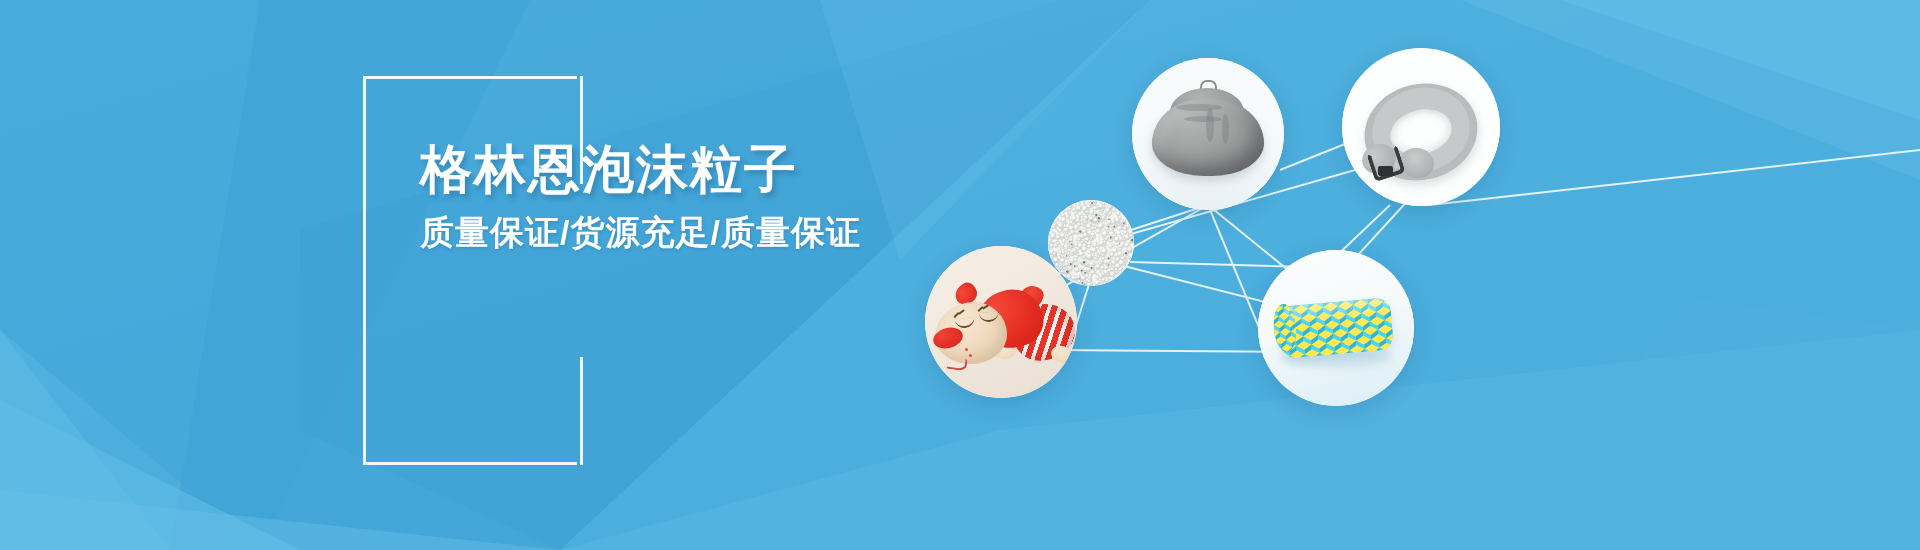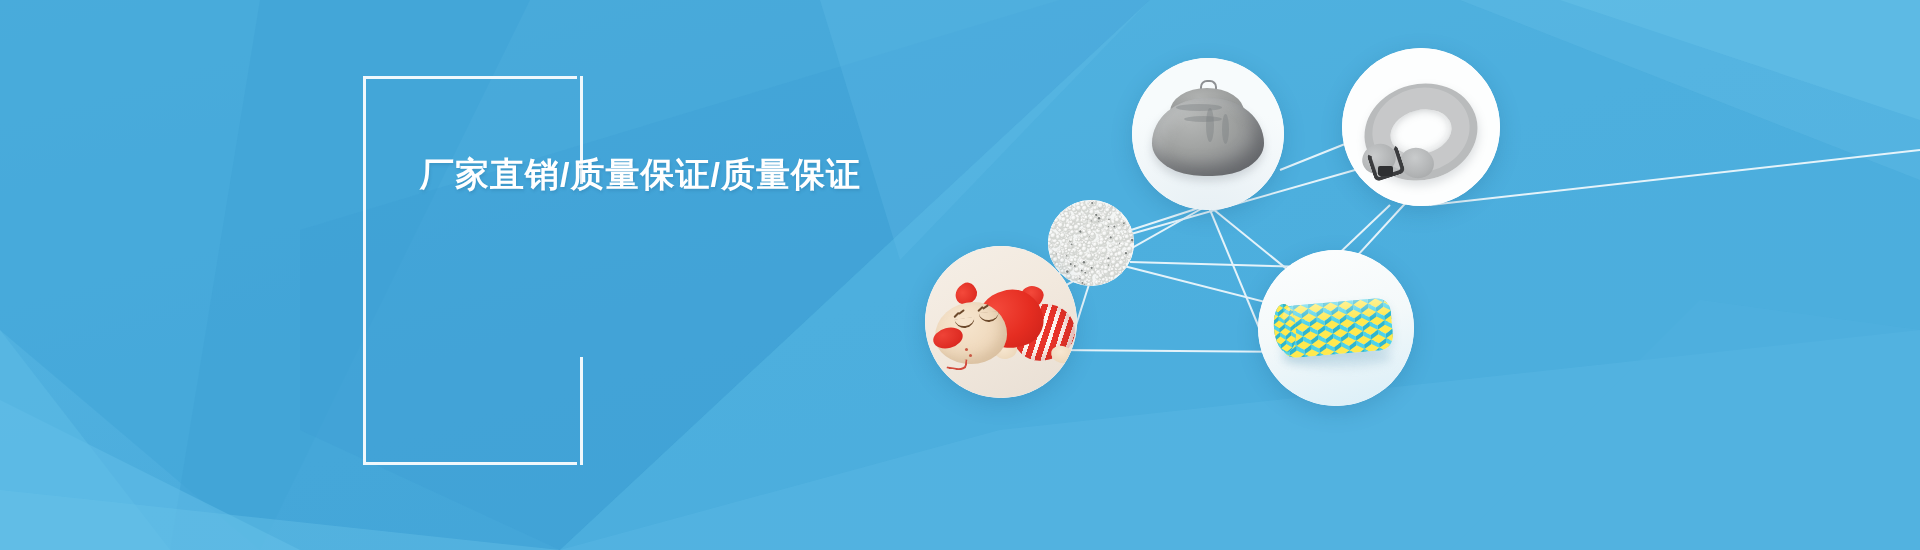--- a/index.html
+++ b/index.html
@@ -245,21 +245,22 @@
     <polygon points="820,0 1150,0 900,260" fill="#62BEE7" opacity=".30"></polygon>
     <polygon points="1700,300 1920,330 1920,550 1450,550" fill="#53B2E0" opacity=".45"></polygon>
   </svg>
 
   <div id="frame">
     <div id="frame-top-stub"></div>
     <div id="frame-bot-stub"></div>
   </div>
 
   <div id="text-block">
-    <div id="tagline">厂家直销/质量保证/质量保证</div>
+    <div id="title">格林恩泡沫粒子</div>
+    <div id="tagline">质量保证/货源充足/质量保证</div>
   </div>
 
   <div id="constellation">
 
     <svg id="link-lines" viewBox="0 0 960 550" preserveAspectRatio="none">
       <g stroke="#ffffff" stroke-width="2" opacity=".85" fill="none">
         <line x1="248" y1="205" x2="131" y2="243"></line>
         <line x1="248" y1="205" x2="300" y2="330"></line>
         <line x1="248" y1="205" x2="365" y2="300"></line>
         <line x1="248" y1="205" x2="41" y2="322"></line>

